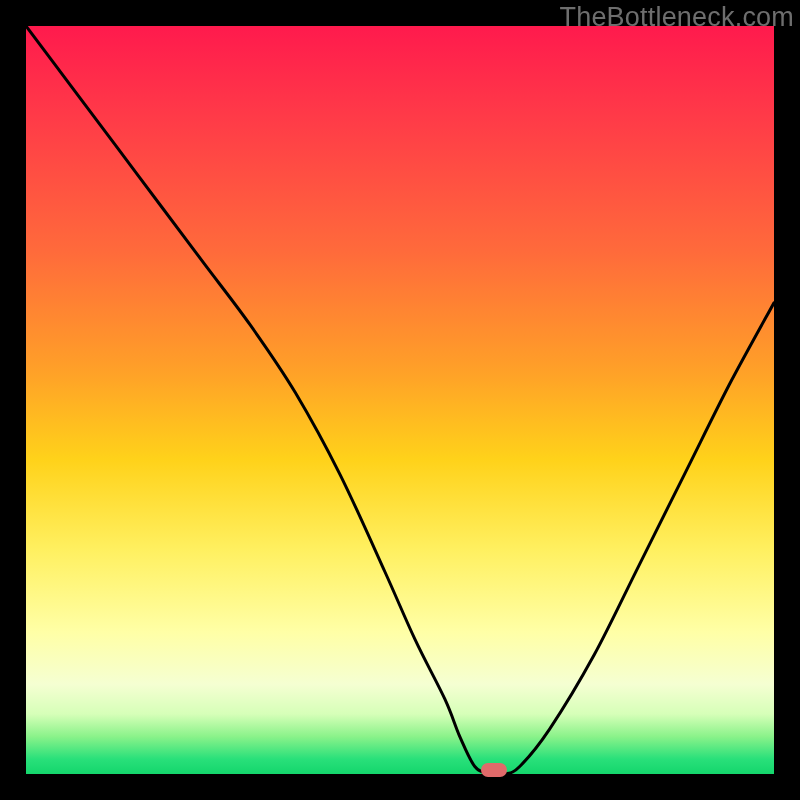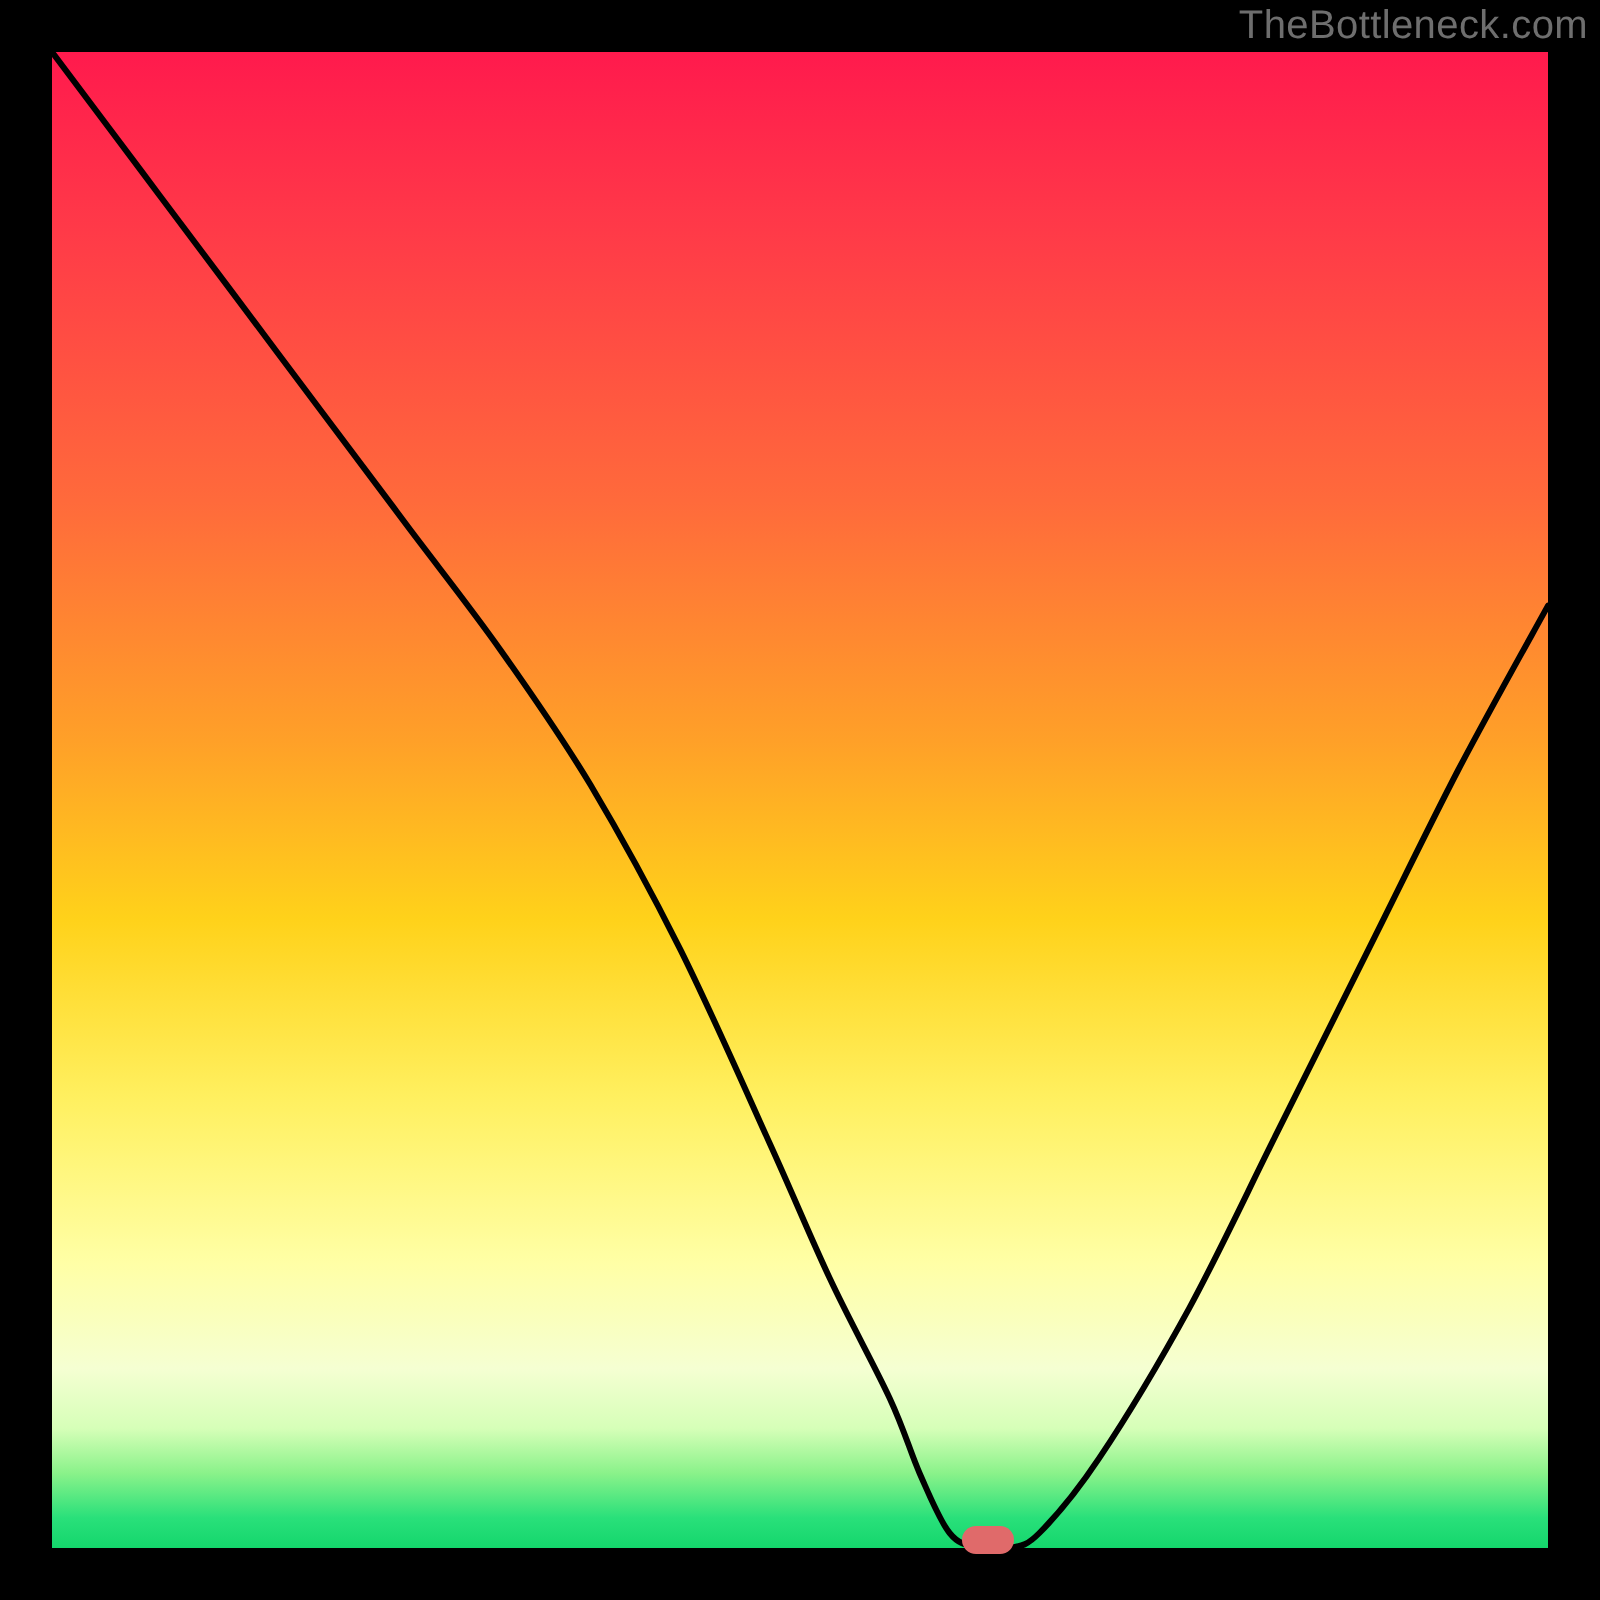--- a/index.html
+++ b/index.html
@@ -49,21 +49,21 @@
     height: 14px;
     border-radius: 7px;
     background: #e06a6a;
     transform: translate(-50%, -50%);
   }
   .watermark {
     position: absolute;
     top: 2px;
     right: 6px;
     font-family: Arial, Helvetica, sans-serif;
-    font-size: 20px;
+    font-size: 27px;
     color: #6e6e6e;
     letter-spacing: 0.2px;
     user-select: none;
   }
 </style>
 </head>
 <body>
 
 <div class="stage">
   <div class="watermark">TheBottleneck.com</div>

